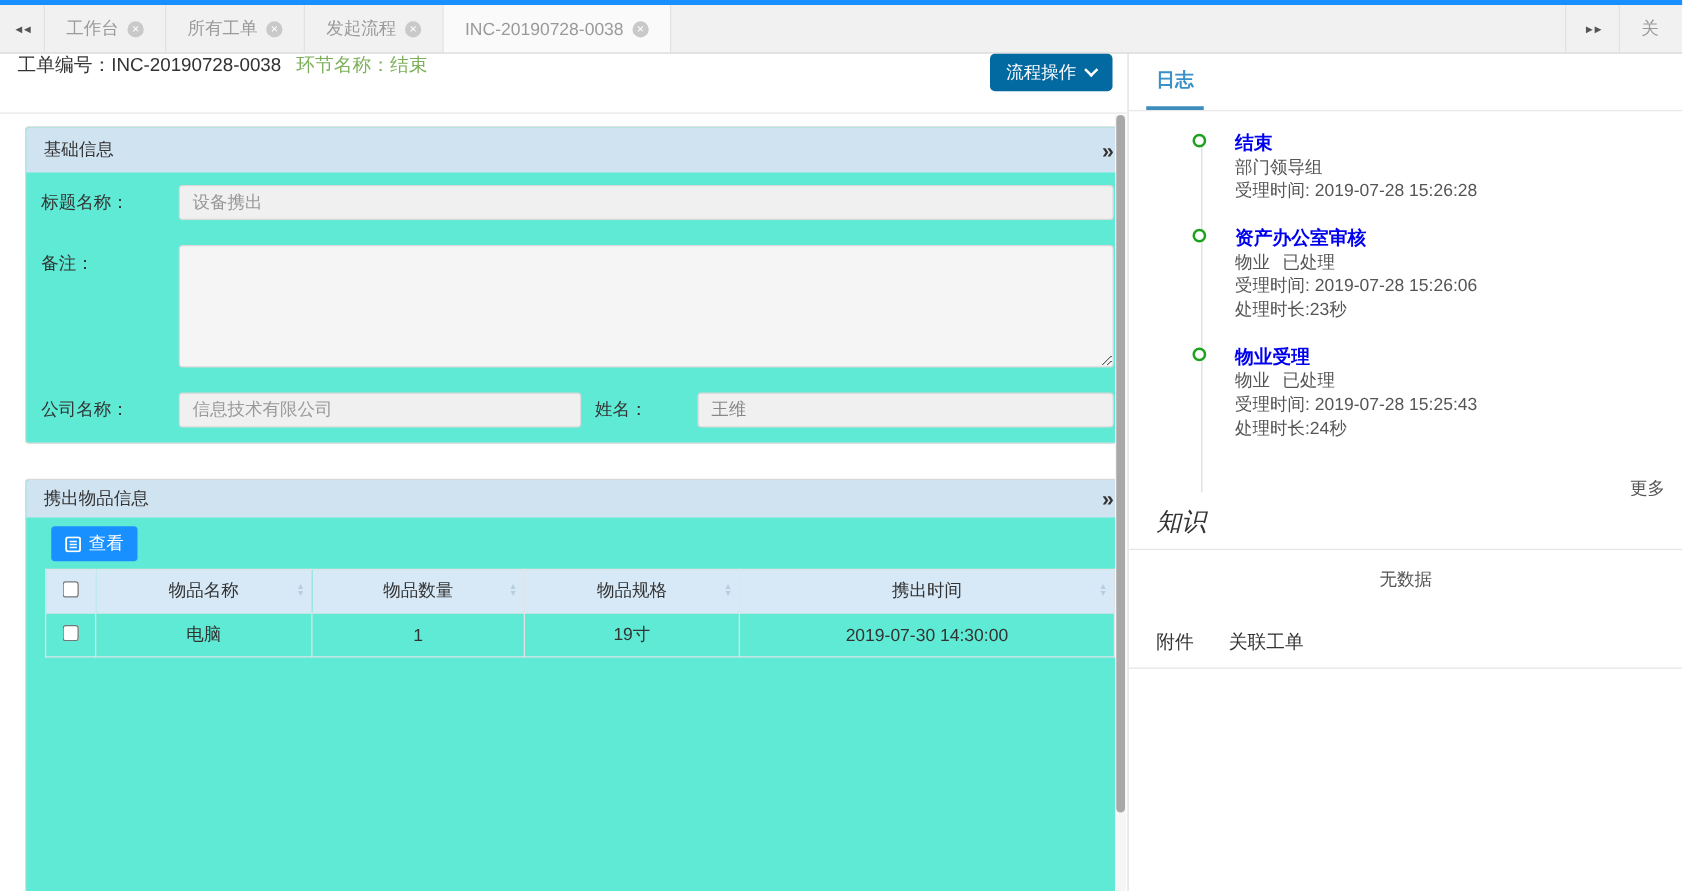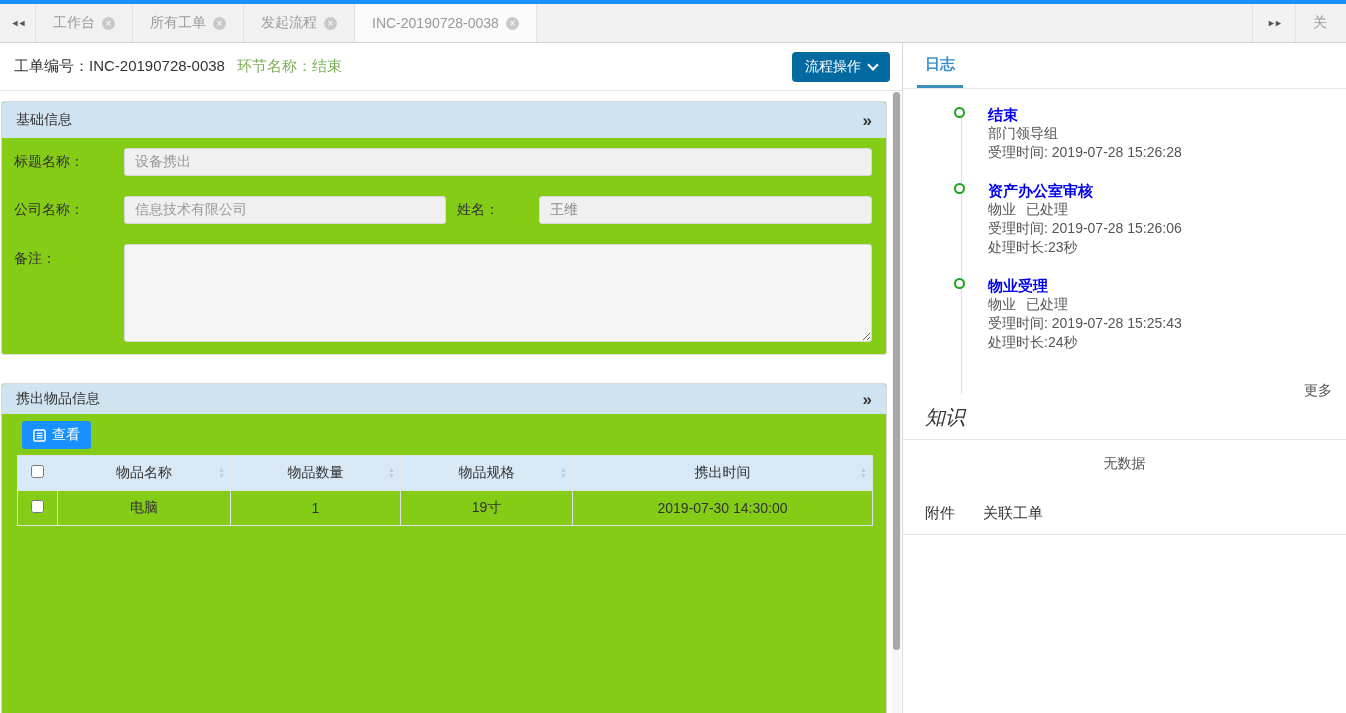--- a/index.html
+++ b/index.html
@@ -16,29 +16,29 @@
   .tab.active { background:#fafafa; }
   .tab.overflow { border-right:none; min-width:50px; color:#9a9a9a; }
   .tab-close { width:13px; height:13px; border-radius:50%; background:#c9c9c9; color:#fff; font-size:10px; line-height:13px; text-align:center; flex:0 0 auto; cursor:pointer; }
 
   
   .main { position:absolute; top:43px; left:0; right:0; bottom:0; display:flex; }
   .left-panel { width:903px; position:relative; border-right:1px solid #d9d9d9; background:#fff; }
   .right-panel { flex:1; position:relative; background:#fff; overflow:hidden; }
 
   
-  .doc-header { height:48px; display:flex; align-items:center; padding:0 12px 0 14px; border-bottom:1px solid #e8e8e8; }
+  .doc-header { height:48px; display:flex; align-items:flex-start; padding:0 12px 0 14px; border-bottom:1px solid #e8e8e8; }
   .order-no { font-size:15px; color:#333; }
   .step-name { font-size:15px; color:#7cb05a; margin-left:12px; }
   .process-btn { margin-left:auto; height:30px; padding:0 13px; background:#0369a1; color:#fff; border:none; border-radius:4px; font-size:14px; display:flex; align-items:center; gap:8px; cursor:pointer; font-family:inherit; }
   .chev-down { width:8px; height:8px; border-right:2px solid #fff; border-bottom:2px solid #fff; transform:rotate(45deg); margin-top:-4px; }
 
   
   .left-scroll { position:absolute; top:49px; bottom:0; left:0; right:10px; overflow:hidden; }
-  .card { width:886px; margin-left:1px; border:1px solid #d9d9d9; border-radius:3px; background:#84cc16; }
+  .card { width:886px; margin-left:20px; border:1px solid #d9d9d9; border-radius:3px; background:#5eead4; }
   .card1 { margin-top:9px; }
   .card2 { margin-top:28px; height:336px; }
   .card-header { background:#d0e3f1; display:flex; align-items:center; padding:0 14px; border-radius:3px 3px 0 0; }
   .card1 .card-header { height:36px; }
   .card2 .card-header { height:30px; }
   .card-title { font-size:14px; color:#333; }
   .collapse-arrows { margin-left:auto; font-size:17px; font-weight:bold; color:#333; cursor:pointer; line-height:1; }
 
   .card-body { padding:4px 0 12px 0; }
   .form-row { display:flex; align-items:center; padding:0 14px 0 12px; margin-top:6px; }
@@ -133,29 +133,29 @@
         <div class="card card1">
           <div class="card-header">
             <span class="card-title">基础信息</span>
             <span class="collapse-arrows">»</span>
           </div>
           <div class="card-body">
             <div class="form-row">
               <span class="form-label">标题名称：</span>
               <input class="txt-input" type="text" readonly="" value="设备携出" style="">
             </div>
+            <div class="form-row top">
+              <span class="form-label">备注：</span>
+              <textarea class="remark-area" style=""></textarea>
+            </div>
             <div class="form-row">
               <span class="form-label">公司名称：</span>
               <input class="txt-input w-fixed" type="text" readonly="" value="信息技术有限公司" style="">
               <span class="form-label2">姓名：</span>
               <input class="txt-input dark" type="text" readonly="" value="王维" style="">
-            </div>
-            <div class="form-row top">
-              <span class="form-label">备注：</span>
-              <textarea class="remark-area" style=""></textarea>
             </div>
           </div>
         </div>
 
         <div class="card card2">
           <div class="card-header">
             <span class="card-title">携出物品信息</span>
             <span class="collapse-arrows">»</span>
           </div>
           <button class="view-btn">

